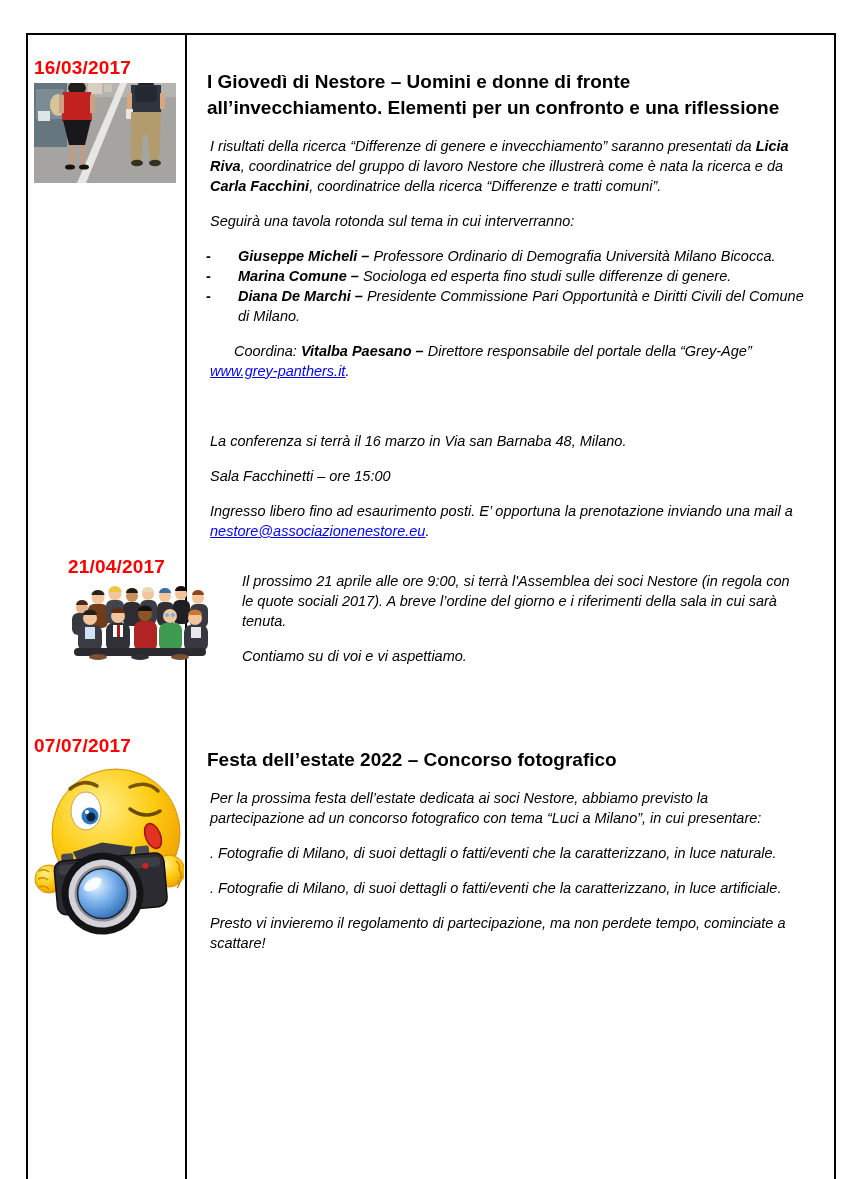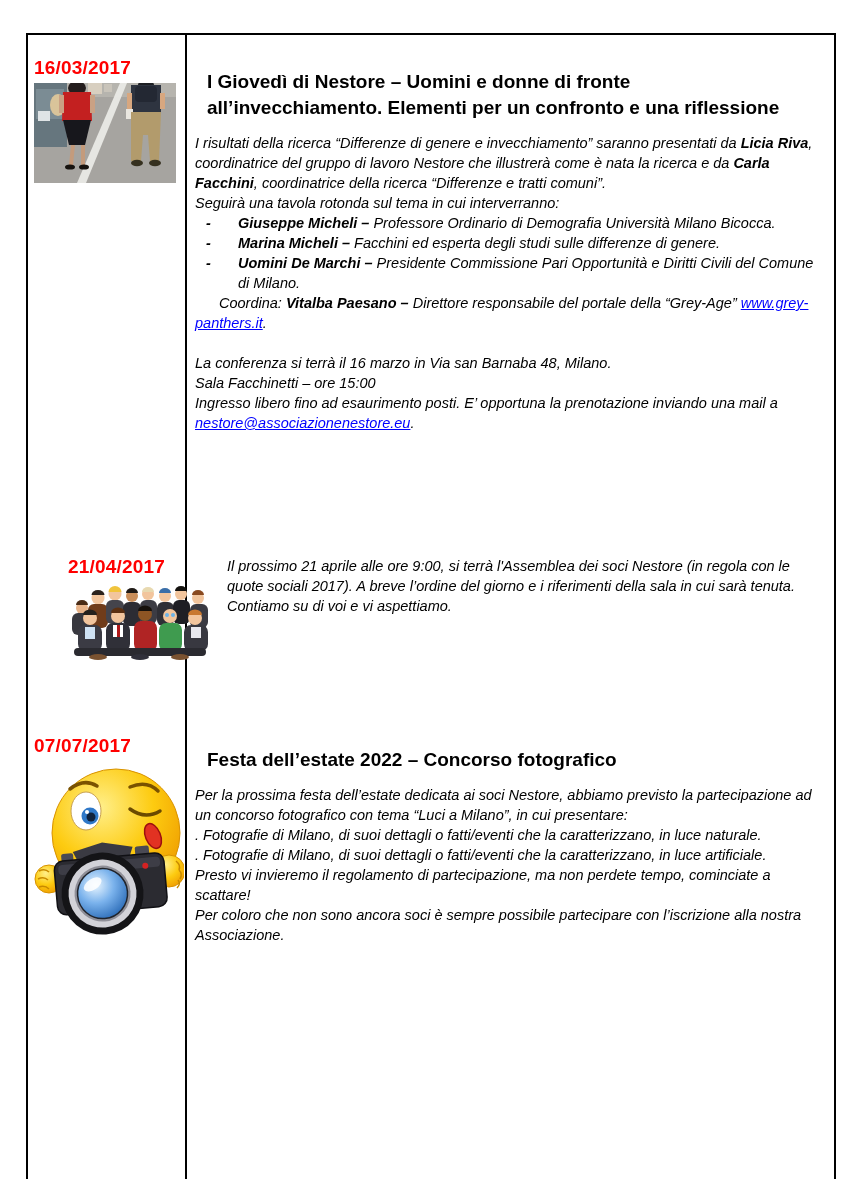--- a/index.html
+++ b/index.html
@@ -23,21 +23,21 @@
   }
   .cell-right { flex:1; padding:0 16px 0 8px; }
   .row-1 .cell-left, .row-1 .cell-right { padding-top:22px; }
   .row-2 .cell-left, .row-2 .cell-right { padding-top:9px;padding-left:40px; }
   .row-3 .cell-left, .row-3 .cell-right { padding-top:20px; }
 
   .date { color:#ff0000; font-weight:bold; font-size:19px; line-height:22px; letter-spacing:0.2px; }
   .illustration { display:block; margin-top:4px; }
 
   h2.title { margin:12px; font-size:19px; line-height:26px; font-weight:bold; }
-  p.body { margin:0; font-size:14.5px; line-height:20px; font-style:italic; }
+  p.body { margin:15px; font-size:14.5px; line-height:20px; font-style:italic; }
   .b { font-weight:bold; }
   .lnk { color:#0000ff; text-decoration:underline; cursor:pointer; }
   ul.speakers { list-style:none; margin:0; padding:0; }
   li.speaker { display:flex; font-size:14.5px; line-height:20px; font-style:italic; }
   li.speaker .marker { width:32px; padding-left:11px; flex-shrink:0; font-weight:bold; }
   li.speaker .speaker-text { flex:1; }
   p.coordina { text-indent:24px; }
   .spacer { height:20px; }
 </style>
 </head>
@@ -84,25 +84,25 @@
       <h2 class="title">I Giovedì di Nestore – Uomini e donne di fronte all’invecchiamento. Elementi per un confronto e una riflessione</h2>
       <p class="body"><span>I risultati della ricerca “Differenze di genere e invecchiamento” saranno presentati da </span><span class="b">Licia Riva</span><span>, coordinatrice del gruppo di lavoro Nestore che illustrerà come è nata la ricerca e da </span><span class="b">Carla Facchini</span><span>, coordinatrice della ricerca “Differenze e tratti comuni”.</span></p>
       <p class="body">Seguirà una tavola rotonda sul tema in cui interverranno:</p>
       <ul class="speakers">
         <li class="speaker">
           <span class="marker">-</span>
           <span class="speaker-text"><span class="b">Giuseppe Micheli – </span><span>Professore Ordinario di Demografia Università Milano Bicocca.</span></span>
         </li>
         <li class="speaker">
           <span class="marker">-</span>
-          <span class="speaker-text"><span class="b">Marina Micheli – </span><span>Facchini ed esperta degli studi sulle differenze di genere.</span></span>
+          <span class="speaker-text"><span class="b">Marina Comune – </span><span>Sociologa ed esperta fino studi sulle differenze di genere.</span></span>
         </li>
         <li class="speaker">
           <span class="marker">-</span>
-          <span class="speaker-text"><span class="b">Uomini De Marchi – </span><span>Presidente Commissione Pari Opportunità e Diritti Civili del Comune di Milano.</span></span>
+          <span class="speaker-text"><span class="b">Diana De Marchi – </span><span>Presidente Commissione Pari Opportunità e Diritti Civili del Comune di Milano.</span></span>
         </li>
       </ul>
       <p class="body coordina"><span>Coordina: </span><span class="b">Vitalba Paesano – </span><span>Direttore responsabile del portale della “Grey-Age” </span><a href="#" class="lnk">www.grey-panthers.it</a><span>.</span></p>
       <div class="spacer"></div>
       <p class="body">La conferenza si terrà il 16 marzo in Via san Barnaba 48, Milano.</p>
       <p class="body">Sala Facchinetti – ore 15:00</p>
       <p class="body"><span>Ingresso libero fino ad esaurimento posti. E’ opportuna la prenotazione inviando una mail a </span><a href="#" class="lnk">nestore@associazionenestore.eu</a><span>.</span></p>
     </div>
   </section>
 
@@ -222,17 +222,16 @@
           <ellipse cx="59" cy="126" rx="10" ry="5.5" fill="#ffffff" opacity="0.85" transform="rotate(-28 59 126)"></ellipse>
         </g>
       </svg>
     </div>
     <div class="cell-right">
       <h2 class="title">Festa dell’estate 2022 – Concorso fotografico</h2>
       <p class="body">Per la prossima festa dell’estate dedicata ai soci Nestore, abbiamo previsto la partecipazione ad un concorso fotografico con tema “Luci a Milano”, in cui presentare:</p>
       <p class="body">. Fotografie di Milano, di suoi dettagli o fatti/eventi che la caratterizzano, in luce naturale.</p>
       <p class="body">. Fotografie di Milano, di suoi dettagli o fatti/eventi che la caratterizzano, in luce artificiale.</p>
       <p class="body">Presto vi invieremo il regolamento di partecipazione, ma non perdete tempo, cominciate a scattare!</p>
-      <p class="body">Per coloro che non sono ancora soci è sempre possibile partecipare con l’iscrizione alla nostra Associazione.</p>
     </div>
   </section>
 
 </div>
 
 </body></html>

